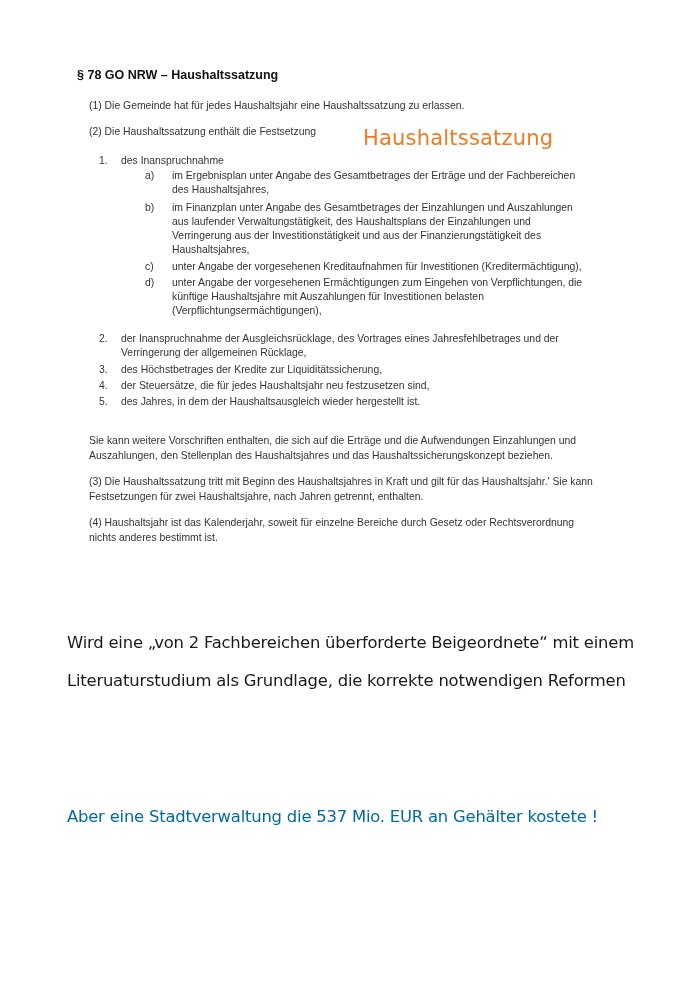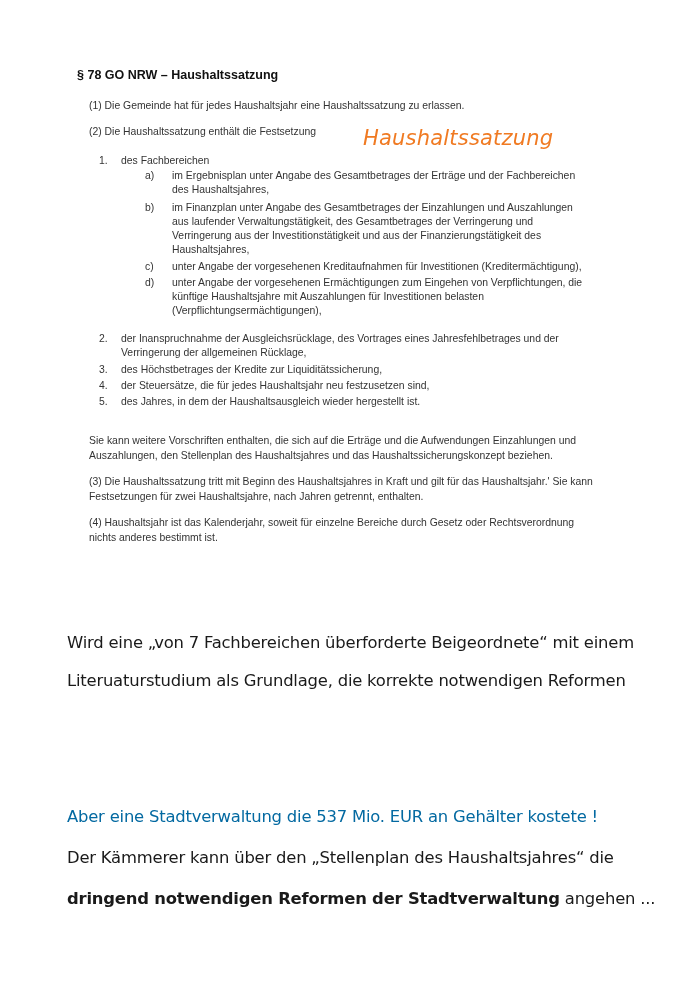--- a/index.html
+++ b/index.html
@@ -1,47 +1,47 @@
 <!DOCTYPE html>
 <html><head>
   <meta charset="utf-8">
   <style>
     html, body { margin: 0; padding: 0; background: #ffffff; }
     body { width: 699px; height: 990px; position: relative; overflow: hidden; }
     .page { position: absolute; left: 0; top: 0; width: 607px; height: 990px; background: #fff; }
     .law { position: absolute; left: 77px; top: 68px; width: 560px; font-family: "Liberation Sans", sans-serif; color: #333; font-size: 10.4px; line-height: 14.2px; }
     .law-title { position: absolute; left: 0; top: 0; font-weight: bold; font-size: 12.5px; color: #111; white-space: nowrap; }
     .p { position: absolute; left: 0; white-space: nowrap; margin-left: 12px; }
-    .overlay { position: absolute; left: 363px; top: 126px; font-family: "DejaVu Sans", sans-serif; font-size: 21px; color: #f07a22; white-space: nowrap; letter-spacing: 0.2px; font-style: italic; }
+    .overlay { position: absolute; left: 363px; top: 126px; font-family: "DejaVu Sans", sans-serif; font-size: 21px; color: #f07a22; white-space: nowrap; letter-spacing: 0.2px; }
     .num { position: absolute; width: 20px; }
     .numtxt { position: absolute; }
     .sub { position: absolute; }
     .comment { position: absolute; left: 67px; font-family: "DejaVu Sans", sans-serif; font-size: 16.4px; color: #1a1a1a; white-space: nowrap; letter-spacing: -0.2px; }
     .red { color: #0369a1; }
     b { font-weight: bold; }
   </style>
 </head>
 <body>
 
 <div class="page">
   <div class="law">
     <div class="law-title">§ 78 GO NRW – Haushaltssatzung</div>
     <div class="p" style="top:31px">(1) Die Gemeinde hat für jedes Haushaltsjahr eine Haushaltssatzung zu erlassen.</div>
     <div class="p" style="top:57px">(2) Die Haushaltssatzung enthält die Festsetzung</div>
 
     <div class="num" style="left:22px;top:86px">1.</div>
-    <div class="numtxt" style="left:44px;top:86px">des Fachbereichen</div>
+    <div class="numtxt" style="left:44px;top:86px">des Inanspruchnahme</div>
 
     <div class="sub" style="left:68px;top:101px">a)</div>
     <div class="sub" style="left:95px;top:101px">im Ergebnisplan unter Angabe des Gesamtbetrages der Erträge und der Fachbereichen</div>
     <div class="sub" style="left:95px;top:115px">des Haushaltsjahres,</div>
 
     <div class="sub" style="left:68px;top:133px">b)</div>
     <div class="sub" style="left:95px;top:133px">im Finanzplan unter Angabe des Gesamtbetrages der Einzahlungen und Auszahlungen</div>
-    <div class="sub" style="left:95px;top:147px">aus laufender Verwaltungstätigkeit, des Gesamtbetrages der Verringerung und</div>
+    <div class="sub" style="left:95px;top:147px">aus laufender Verwaltungstätigkeit, des Haushaltsplans der Einzahlungen und</div>
     <div class="sub" style="left:95px;top:161px">Verringerung aus der Investitionstätigkeit und aus der Finanzierungstätigkeit des</div>
     <div class="sub" style="left:95px;top:175px">Haushaltsjahres,</div>
 
     <div class="sub" style="left:68px;top:192px">c)</div>
     <div class="sub" style="left:95px;top:192px">unter Angabe der vorgesehenen Kreditaufnahmen für Investitionen (Kreditermächtigung),</div>
 
     <div class="sub" style="left:68px;top:208px">d)</div>
     <div class="sub" style="left:95px;top:208px">unter Angabe der vorgesehenen Ermächtigungen zum Eingehen von Verpflichtungen, die</div>
     <div class="sub" style="left:95px;top:222px">künftige Haushaltsjahre mit Auszahlungen für Investitionen belasten</div>
     <div class="sub" style="left:95px;top:236px">(Verpflichtungsermächtigungen),</div>
@@ -64,19 +64,17 @@
 
     <div class="p" style="top:407px">(3) Die Haushaltssatzung tritt mit Beginn des Haushaltsjahres in Kraft und gilt für das Haushaltsjahr.' Sie kann</div>
     <div class="p" style="top:422px">Festsetzungen für zwei Haushaltsjahre, nach Jahren getrennt, enthalten.</div>
 
     <div class="p" style="top:448px">(4) Haushaltsjahr ist das Kalenderjahr, soweit für einzelne Bereiche durch Gesetz oder Rechtsverordnung</div>
     <div class="p" style="top:463px">nichts anderes bestimmt ist.</div>
   </div>
 
   <div class="overlay">Haushaltssatzung</div>
 
-  <div class="comment" style="top:633px">Wird eine „von 7 Fachbereichen überforderte Beigeordnete“ mit einem</div>
+  <div class="comment" style="top:633px">Wird eine „von 2 Fachbereichen überforderte Beigeordnete“ mit einem</div>
   <div class="comment" style="top:671px">Literuaturstudium als Grundlage, die korrekte notwendigen Reformen</div>
 
   <div class="comment red" style="top:807px">Aber eine Stadtverwaltung die 537 Mio. EUR an Gehälter kostete !</div>
-  <div class="comment" style="top:848px">Der Kämmerer kann über den „Stellenplan des Haushaltsjahres“ die</div>
-  <div class="comment" style="top:889px"><b>dringend notwendigen Reformen der Stadtverwaltung</b><span> angehen ...</span></div>
 </div>
 
 </body></html>

